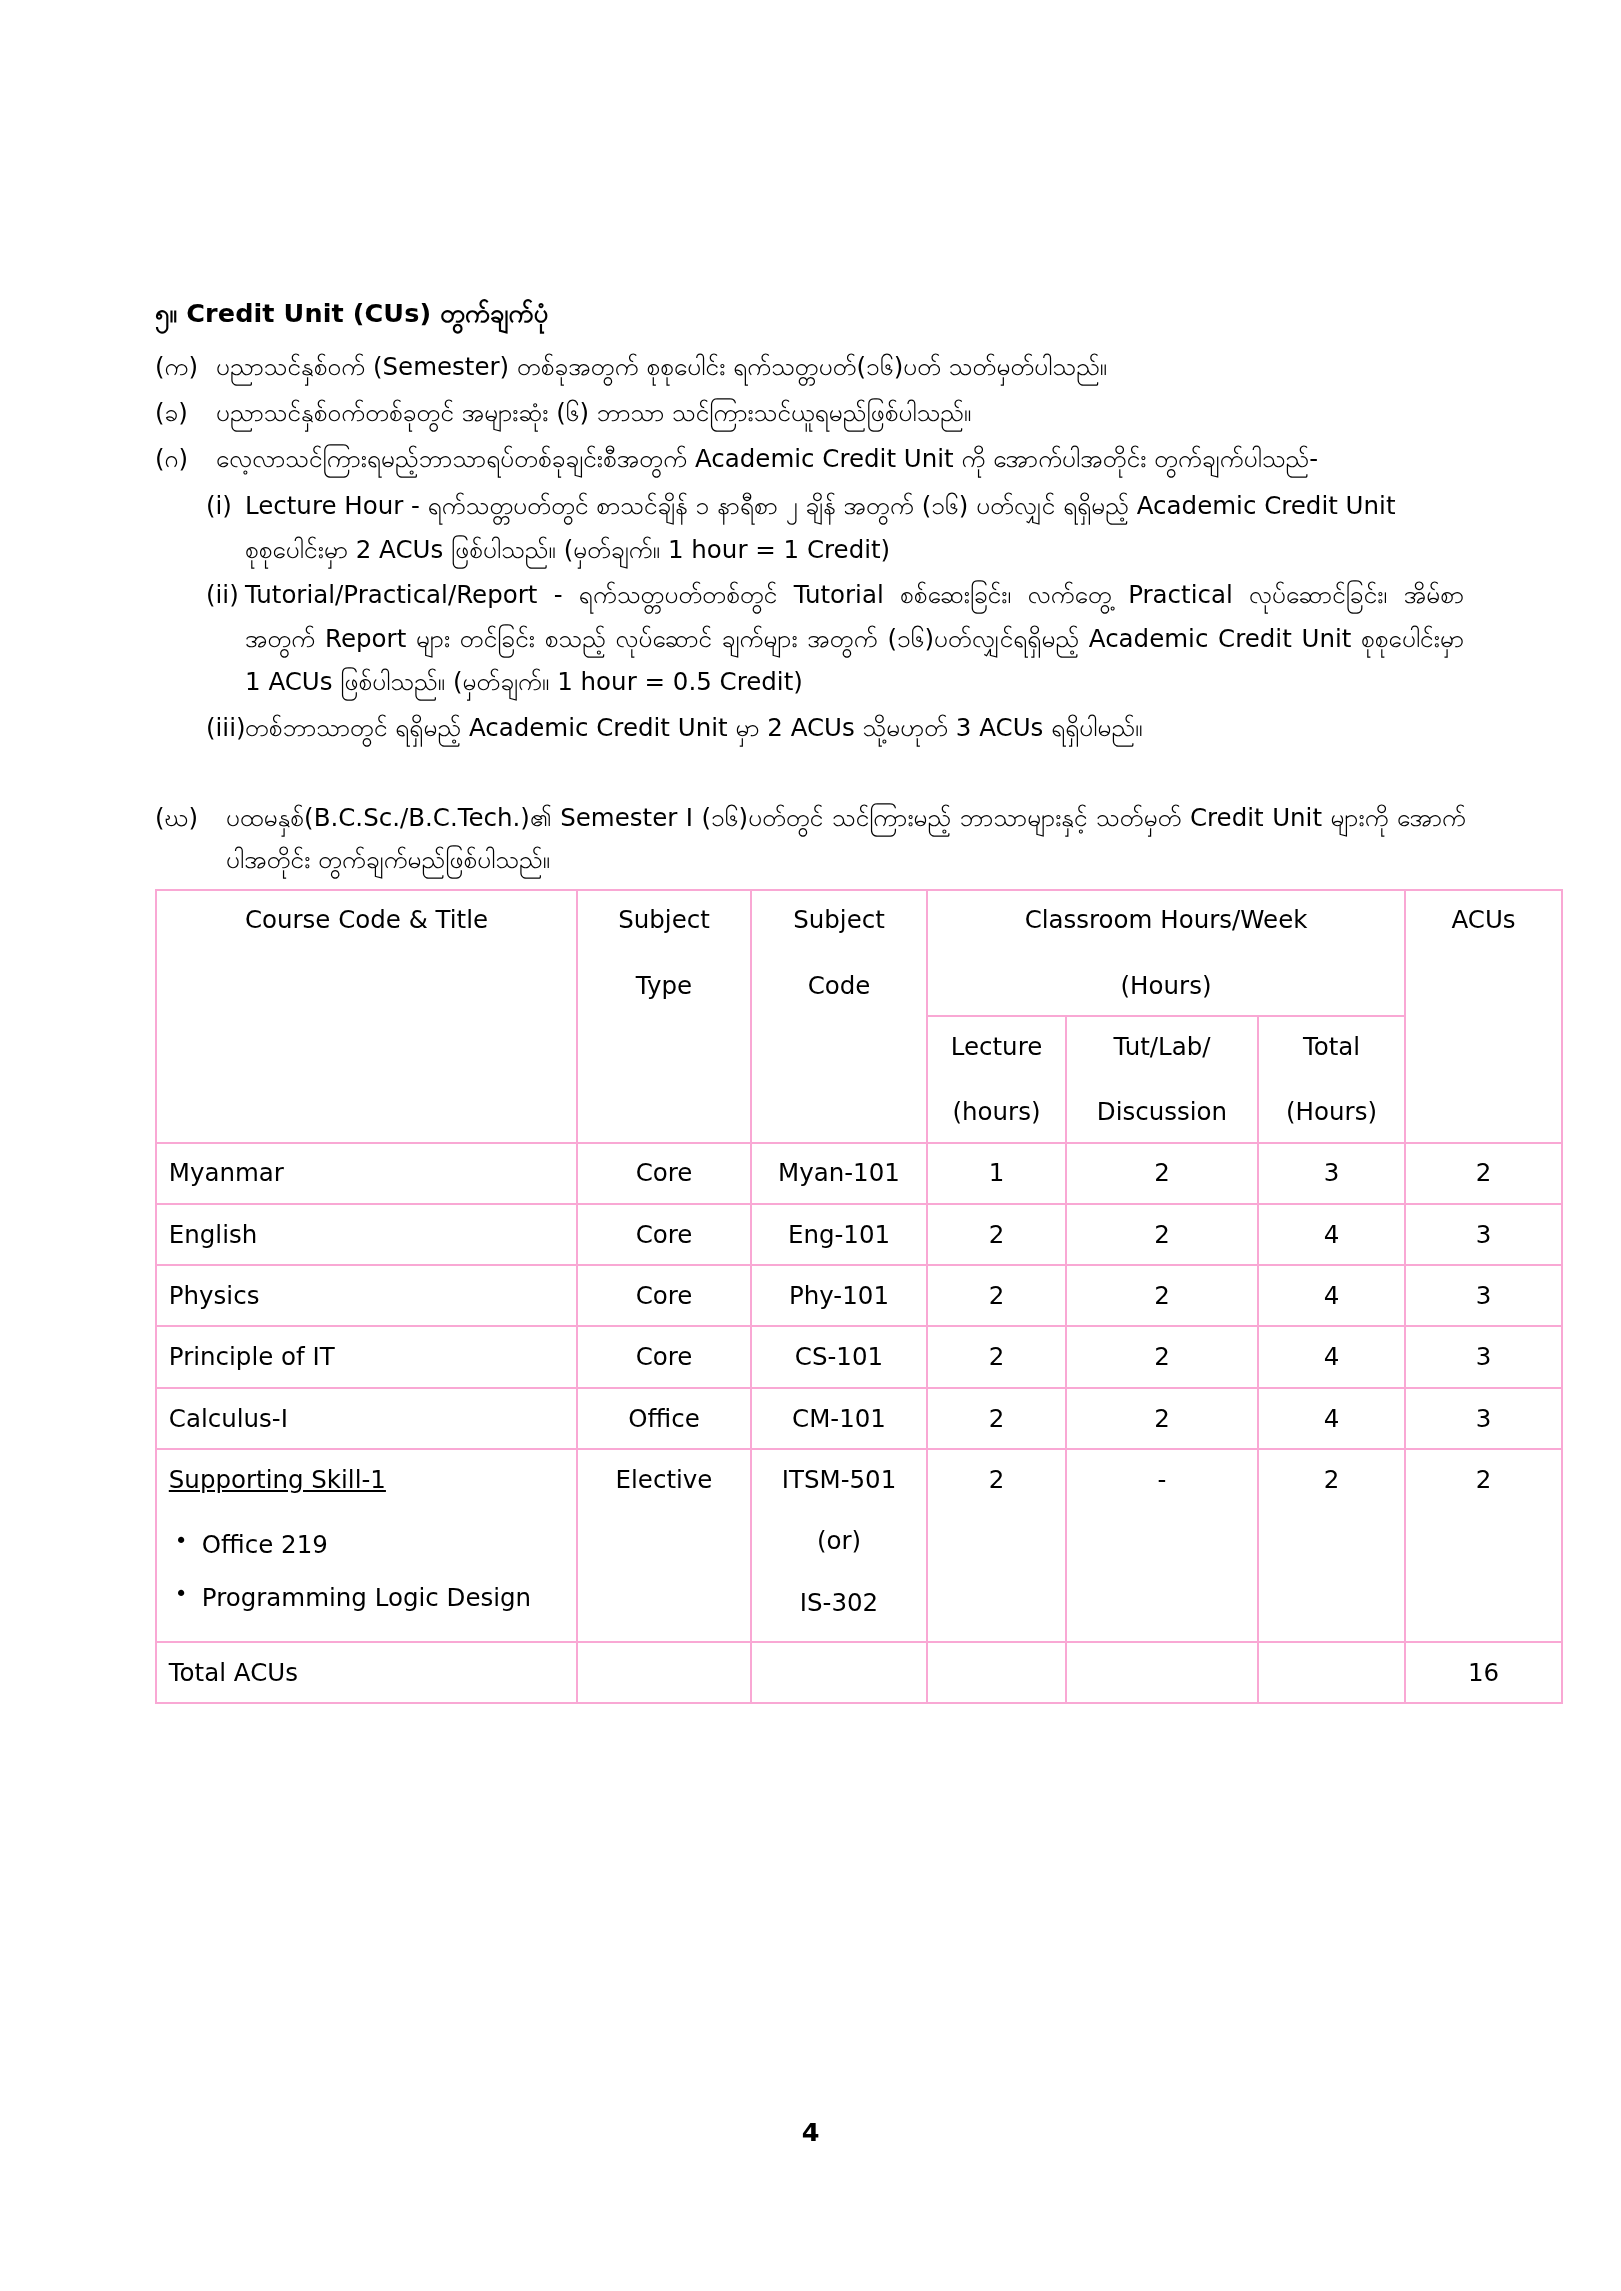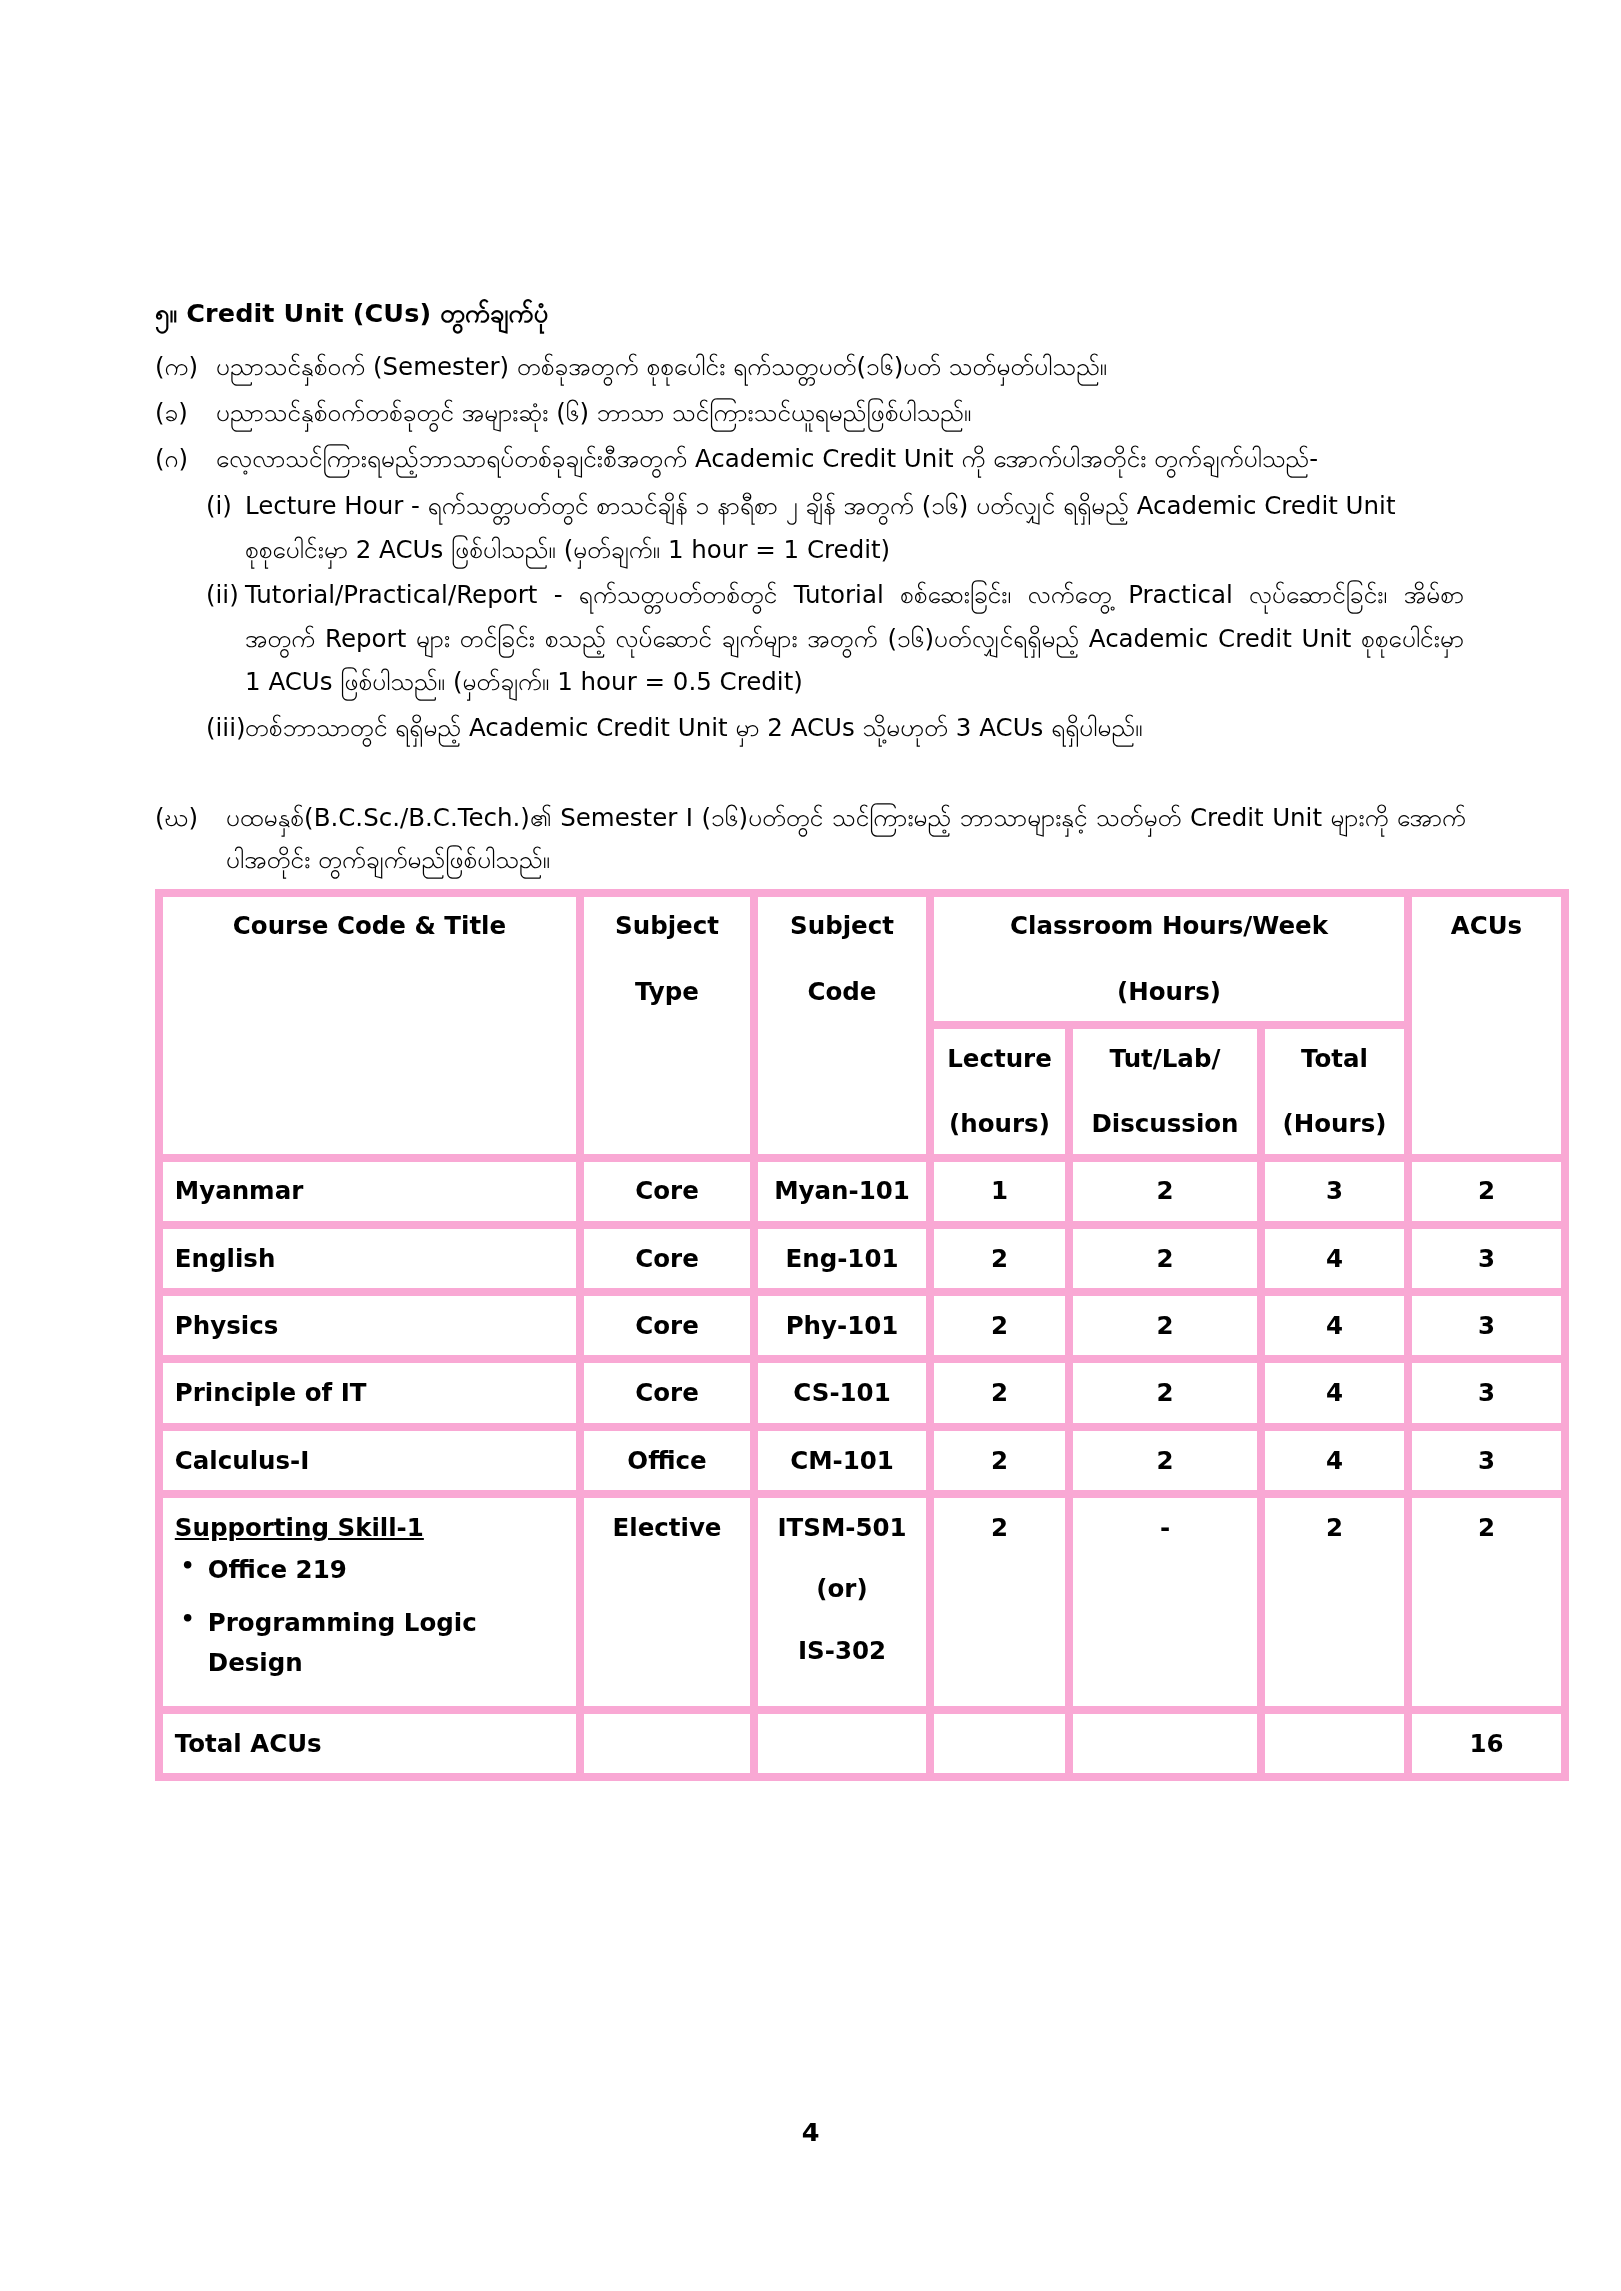--- a/index.html
+++ b/index.html
@@ -81,23 +81,23 @@
   
   table.credit-table {
     border-collapse: collapse;
     width: 1311px;
     margin: 7.8px 0 0 0;
     table-layout: fixed;
     font-size: 24.5px;
   }
   table.credit-table td,
   table.credit-table th {
-    border: 8px solid #f9a8d4;
+    border: 2px solid #f9a8d4;
     padding: 9.8px 11.8px;
-    font-weight: bold;
+    font-weight: normal;
     vertical-align: top;
     line-height: 1.62;
   }
   table.credit-table th {
     text-align: center;
   }
   .col-title   { width: 421px; }
   .col-type    { width: 174px; }
   .col-code    { width: 176px; }
   .col-lecture { width: 139px; }
@@ -116,21 +116,21 @@
   td.l { text-align: left; }
 
   .hdr-left-cell {
     vertical-align: top;
     text-align: left;
   }
 
   .supporting-title {
     text-decoration: underline;
     display: block;
-    margin-bottom: 2px;
+    margin-bottom: 25px;
   }
   ul.bullets {
     list-style: none;
     margin: 0;
     padding: 0;
   }
   ul.bullets li {
     position: relative;
     padding-left: 33px;
     margin-bottom: 13.7px;

